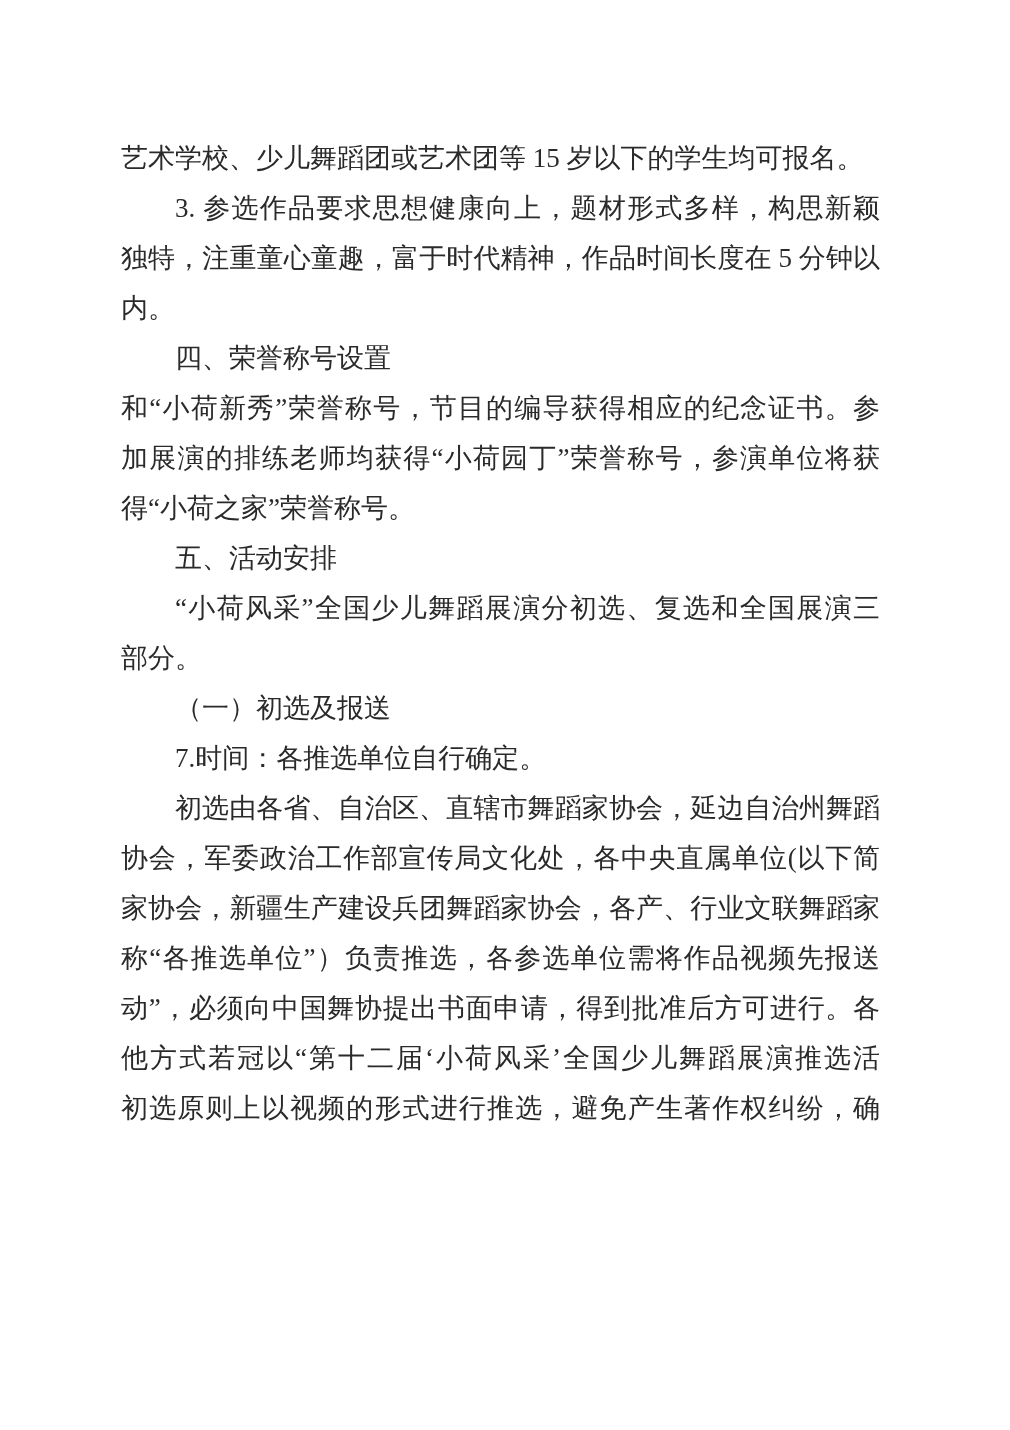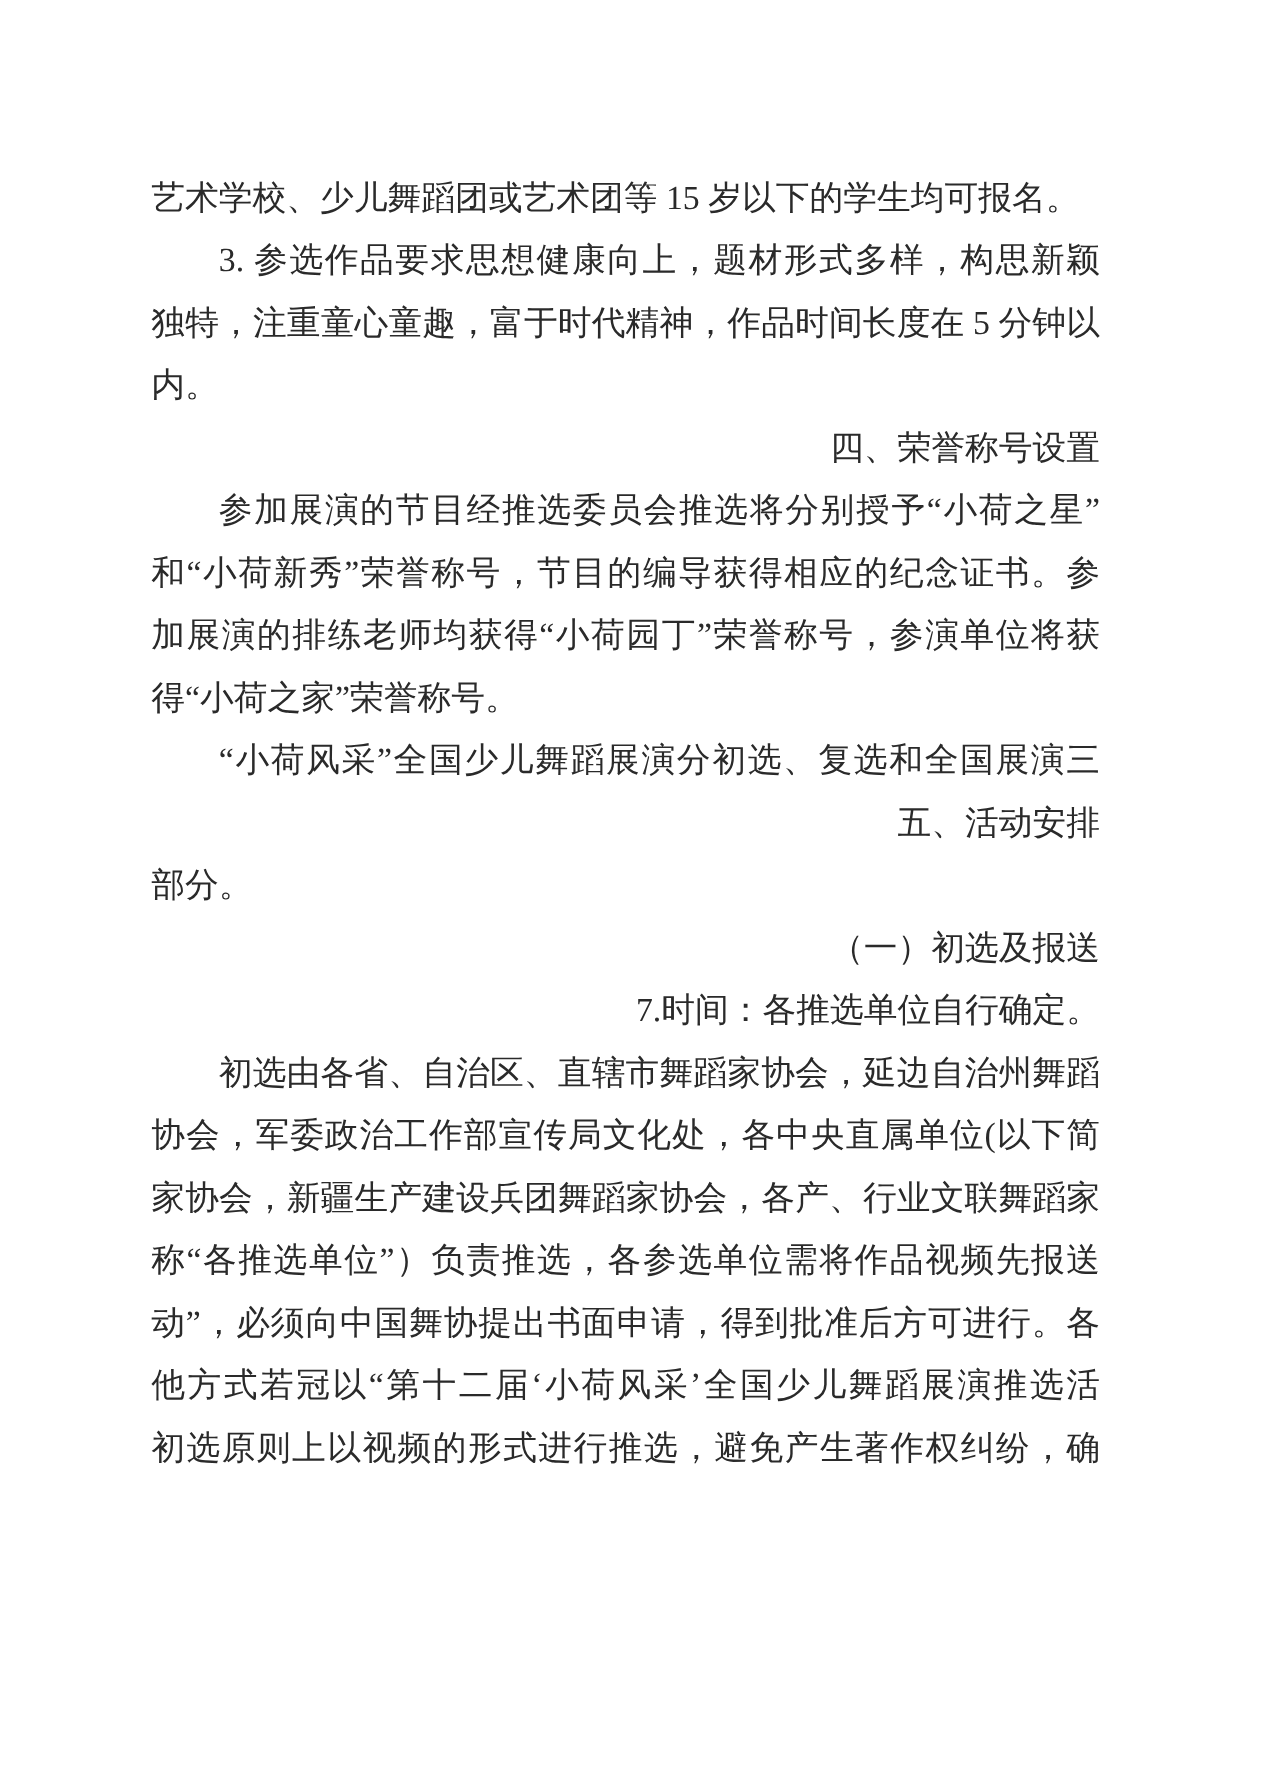--- a/index.html
+++ b/index.html
@@ -38,39 +38,37 @@
     text-align: left;
     letter-spacing: 0;
   }
   .line.fill {
     text-align: justify;
     text-align-last: justify;
     text-justify: inter-character;
   }
   .line.indent {
     text-indent: 54px;
-    text-align: right;
   }
 </style>
 </head>
 <body>
 
 <div class="page" style="background: rgb(255, 255, 255);">
   <div class="text-body" id="text-body" style="color: rgb(42, 42, 42);">
       <div class="line">艺术学校、少儿舞蹈团或艺术团等 15 岁以下的学生均可报名。</div>
       <div class="line indent fill">3. 参选作品要求思想健康向上，题材形式多样，构思新颖</div>
       <div class="line fill">独特，注重童心童趣，富于时代精神，作品时间长度在 5 分钟以</div>
       <div class="line">内。</div>
       <div class="line indent">四、荣誉称号设置</div>
-      <div class="line indent fill">参加展演的节目经推选委员会推选将分别授予“小荷之星”</div>
       <div class="line fill">和“小荷新秀”荣誉称号，节目的编导获得相应的纪念证书。参</div>
       <div class="line fill">加展演的排练老师均获得“小荷园丁”荣誉称号，参演单位将获</div>
       <div class="line">得“小荷之家”荣誉称号。</div>
+      <div class="line indent">五、活动安排</div>
       <div class="line indent fill">“小荷风采”全国少儿舞蹈展演分初选、复选和全国展演三</div>
-      <div class="line indent">五、活动安排</div>
       <div class="line">部分。</div>
       <div class="line indent">（一）初选及报送</div>
       <div class="line indent">7.时间：各推选单位自行确定。</div>
       <div class="line indent fill">初选由各省、自治区、直辖市舞蹈家协会，延边自治州舞蹈</div>
       <div class="line fill">协会，军委政治工作部宣传局文化处，各中央直属单位(以下简</div>
       <div class="line fill">家协会，新疆生产建设兵团舞蹈家协会，各产、行业文联舞蹈家</div>
       <div class="line fill">称“各推选单位”）负责推选，各参选单位需将作品视频先报送</div>
       <div class="line fill">动”，必须向中国舞协提出书面申请，得到批准后方可进行。各</div>
       <div class="line fill">他方式若冠以“第十二届‘小荷风采’全国少儿舞蹈展演推选活</div>
       <div class="line fill">初选原则上以视频的形式进行推选，避免产生著作权纠纷，确</div>

